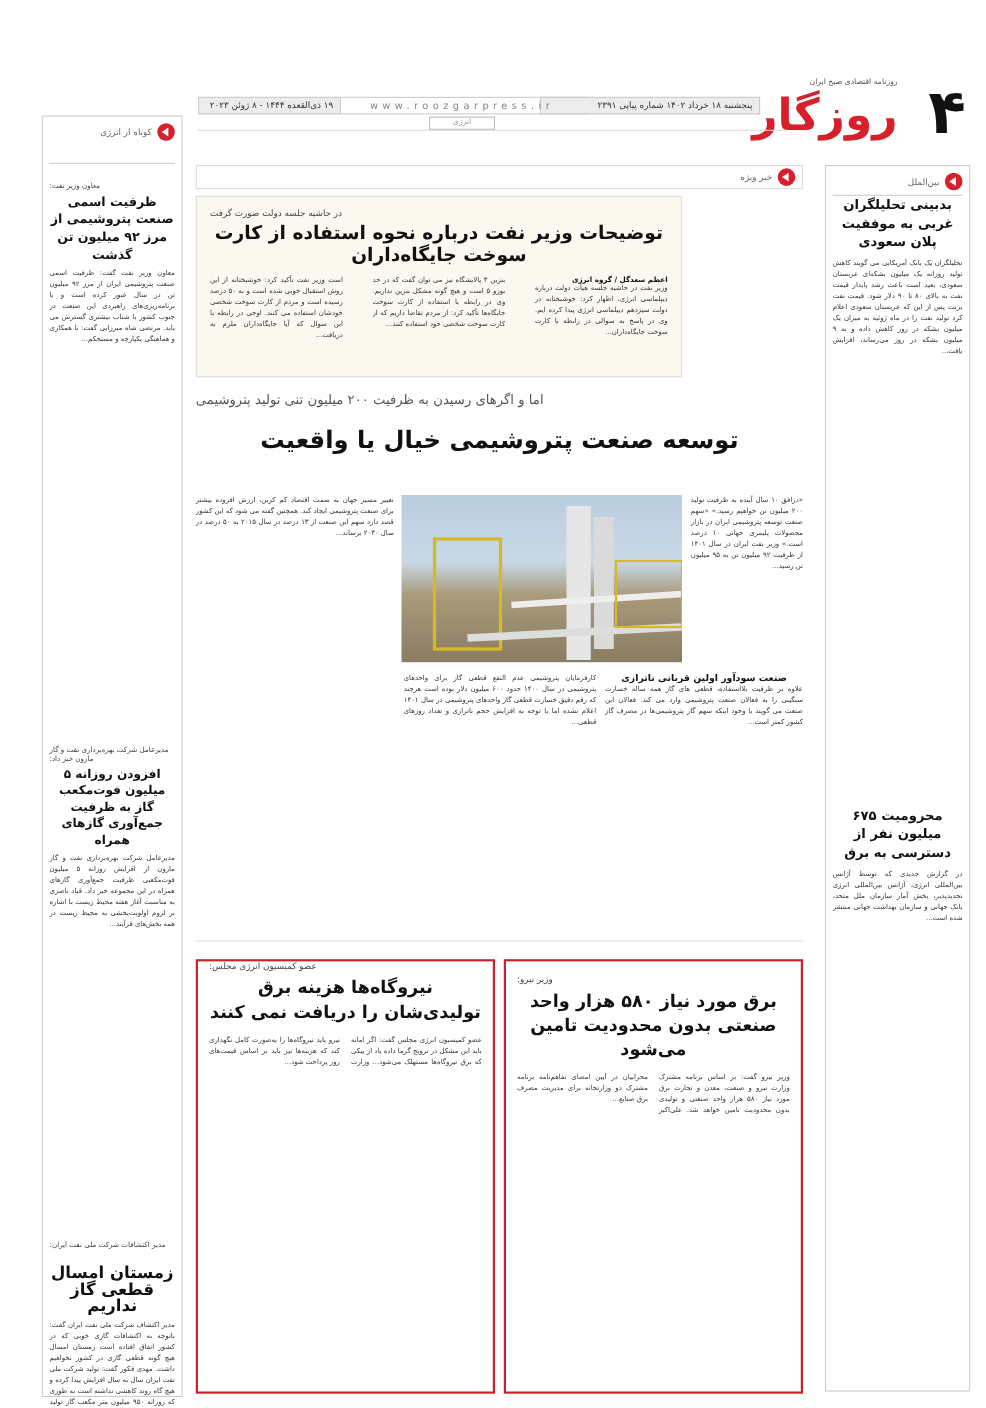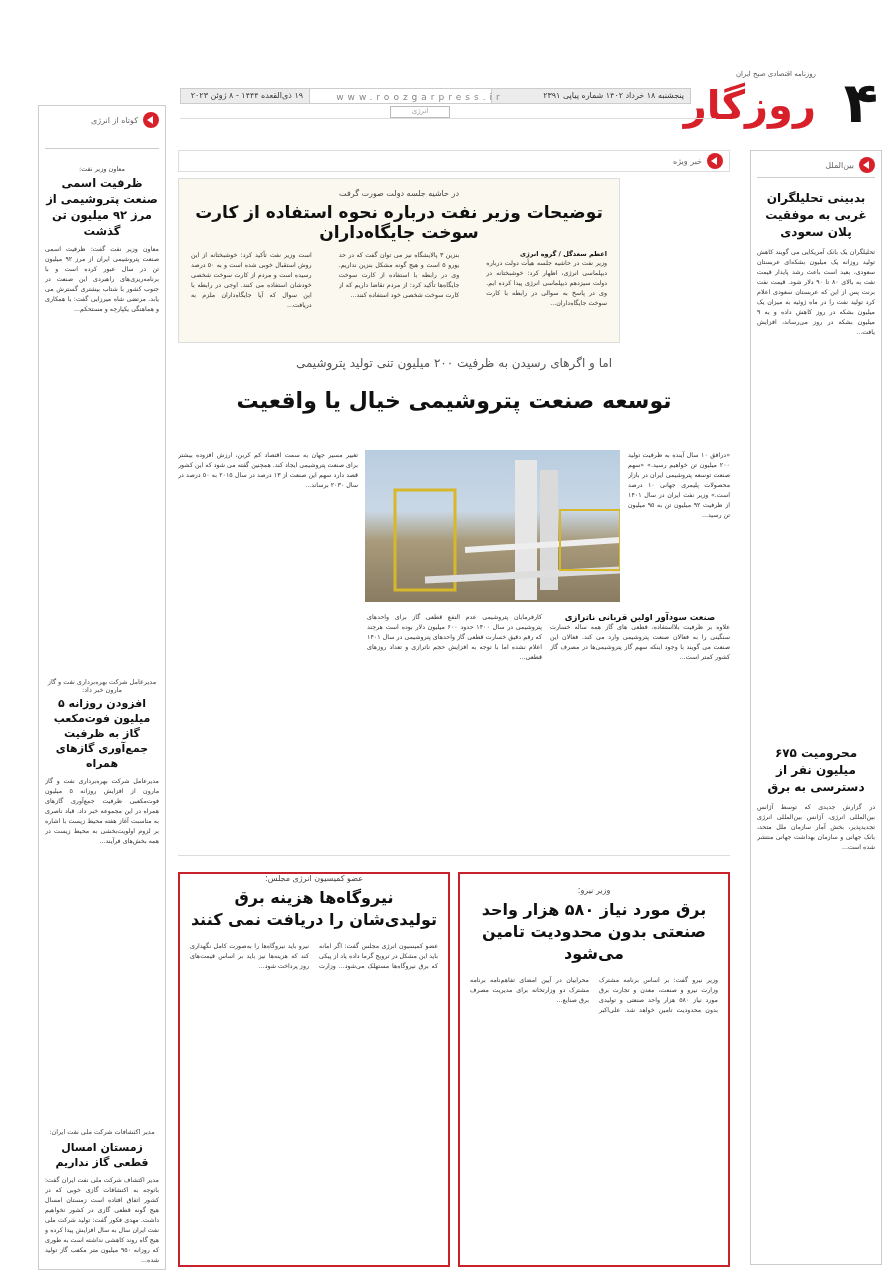--- a/index.html
+++ b/index.html
@@ -6,21 +6,21 @@
 body{width:896px;height:1280px;background:#fff;font-family:"DejaVu Sans",sans-serif;color:#222;position:relative;overflow:hidden;direction:rtl}
 .abs{position:absolute}
 .infobar{top:88px;height:16px;background:#ececec;border:1px solid #ccc;font-size:8px;line-height:14px;padding:0 6px;color:#333}
 .url{left:305px;top:88px;width:230px;height:16px;font-size:9px;letter-spacing:4px;text-align:center;color:#888;direction:ltr;line-height:16px;border-top:1px solid #ccc;border-bottom:1px solid #ccc}
 .sublogo{left:390px;top:106px;width:60px;height:12px;border:1px solid #bbb;font-size:7px;text-align:center;color:#999}
 .rule{background:#ddd}
 .col-box{border:1px solid #ccc;background:#fff}
 .sec-tag{display:flex;align-items:center;gap:5px;font-size:8px;color:#666}
 .dot{width:16px;height:16px;border-radius:50%;background:#d7202a;position:relative}
 .dot:after{content:"";position:absolute;left:4px;top:4px;border-right:6px solid #fff;border-top:4px solid transparent;border-bottom:4px solid transparent}
-.kicker{font-size:8px;color:#444;text-align:center}
+.kicker{font-size:8px;color:#444;text-align:left}
 .h{font-weight:bold;text-align:center;color:#111}
 .body-text{font-size:6.3px;line-height:10px;color:#333;text-align:justify}
 .boxed{border:2px solid #c8232c}
 .box-beige{background:#fbf8ef;border:1px solid #ddd}
 .photo{background:linear-gradient(180deg,#b9cde0 0%,#c9d8e6 40%,#a89a7a 60%,#8a7c62 100%)}
 </style>
 </head>
 <body>
 
 <div class="abs" style="top:0;left:0;width:896px;height:130px">
@@ -32,21 +32,21 @@
   <div class="abs infobar" style="left:180px;width:130px">۱۹ ذی‌القعده ۱۴۴۴ - ۸ ژوئن ۲۰۲۳</div>
   <div class="abs sublogo">انرژی</div>
   <div class="abs rule" style="left:180px;right:180px;top:118px;height:1px"></div>
 </div>
 
 <div class="abs col-box" style="right:14px;top:150px;width:132px;height:1115px;padding:6px">
   <div class="sec-tag" style="border-bottom:1px solid #ccc;padding-bottom:4px">
     <span class="dot"></span>
     <span>بین‌الملل</span>
   </div>
-  <div style="margin-top:12px">
+  <div style="">
     <div class="h" style="font-size:12px;line-height:17px">بدبینی تحلیلگران غربی به موفقیت پلان سعودی</div>
     <div class="body-text" style="margin-top:6px;height:470px;overflow:hidden">تحلیلگران یک بانک آمریکایی می گویند کاهش تولید روزانه یک میلیون بشکه‌ای عربستان سعودی، بعید است باعث رشد پایدار قیمت نفت به بالای ۸۰ تا ۹۰ دلار شود. قیمت نفت برنت پس از این که عربستان سعودی اعلام کرد تولید نفت را در ماه ژوئیه به میزان یک میلیون بشکه در روز کاهش داده و به ۹ میلیون بشکه در روز می‌رساند، افزایش یافت...</div>
   </div>
   <div style="margin-top:28px">
     <div class="h" style="font-size:12px;line-height:17px">محرومیت ۶۷۵ میلیون نفر از دسترسی به برق</div>
     <div class="body-text" style="margin-top:6px;height:440px;overflow:hidden">در گزارش جدیدی که توسط آژانس بین‌المللی انرژی، آژانس بین‌المللی انرژی تجدیدپذیر، بخش آمار سازمان ملل متحد، بانک جهانی و سازمان بهداشت جهانی منتشر شده است...</div>
   </div>
 </div>
 
 <div class="abs col-box" style="left:38px;top:105px;width:128px;height:1165px;padding:6px">
@@ -59,21 +59,21 @@
     <div class="h" style="font-size:11.5px;line-height:16px;margin-top:2px">ظرفیت اسمی صنعت پتروشیمی از مرز ۹۲ میلیون تن گذشت</div>
     <div class="body-text" style="margin-top:5px;height:420px;overflow:hidden">معاون وزیر نفت گفت: ظرفیت اسمی صنعت پتروشیمی ایران از مرز ۹۲ میلیون تن در سال عبور کرده است و با برنامه‌ریزی‌های راهبردی این صنعت در جنوب کشور با شتاب بیشتری گسترش می یابد. مرتضی شاه میرزایی گفت: با همکاری و هماهنگی یکپارچه و مستحکم...</div>
   </div>
   <div style="margin-top:14px">
     <div class="kicker" style="font-size:6.5px">مدیرعامل شرکت بهره‌برداری نفت و گاز مارون خبر داد:</div>
     <div class="h" style="font-size:11px;line-height:15px;margin-top:2px">افزودن روزانه ۵ میلیون فوت‌مکعب گاز به ظرفیت جمع‌آوری گازهای همراه</div>
     <div class="body-text" style="margin-top:5px;height:340px;overflow:hidden">مدیرعامل شرکت بهره‌برداری نفت و گاز مارون از افزایش روزانه ۵ میلیون فوت‌مکعبی ظرفیت جمع‌آوری گازهای همراه در این مجموعه خبر داد. قباد ناصری به مناسبت آغاز هفته محیط زیست با اشاره بر لزوم اولویت‌بخشی به محیط زیست در همه بخش‌های فرآیند...</div>
   </div>
   <div style="margin-top:12px">
     <div class="kicker" style="font-size:6.5px">مدیر اکتشافات شرکت ملی نفت ایران:</div>
-    <div class="h" style="font-size:11px;line-height:15px;margin-top:4px">زمستان امسال قطعی گاز نداریم</div>
+    <div class="h" style="font-size:15px;line-height:15px;margin-top:14px">زمستان امسال قطعی گاز نداریم</div>
     <div class="body-text" style="margin-top:5px;height:160px;overflow:hidden">مدیر اکتشاف شرکت ملی نفت ایران گفت: باتوجه به اکتشافات گازی خوبی که در کشور اتفاق افتاده است زمستان امسال هیچ گونه قطعی گازی در کشور نخواهیم داشت. مهدی فکور گفت: تولید شرکت ملی نفت ایران سال به سال افزایش پیدا کرده و هیچ گاه روند کاهشی نداشته است به طوری که روزانه ۹۵۰ میلیون متر مکعب گاز تولید شده...</div>
   </div>
 </div>
 
 <div class="abs" style="left:178px;top:150px;width:552px;height:22px;border:1px solid #ddd;display:flex;align-items:center;justify-content:flex-start;padding-right:6px">
   <div class="sec-tag">
     <span class="dot"></span>
     <span>خبر ویژه</span>
   </div>
 </div>

